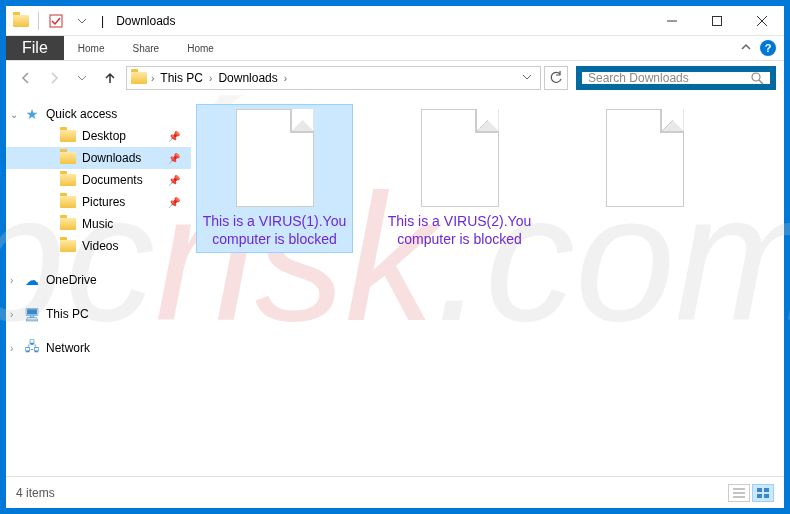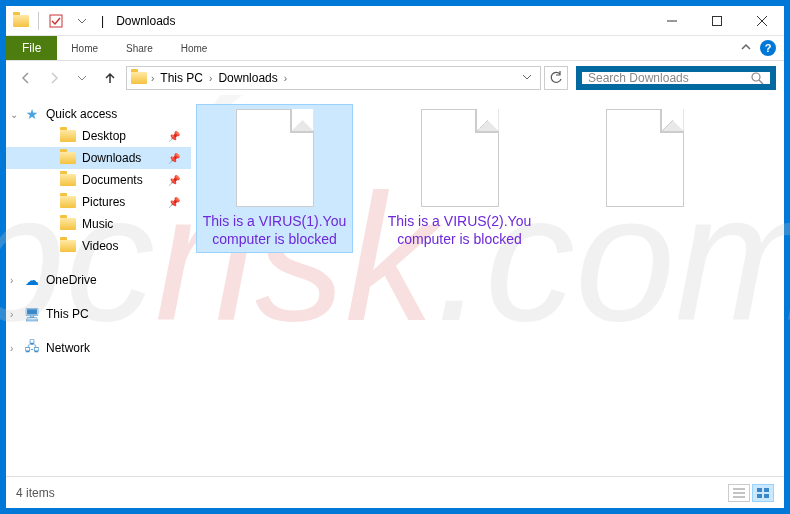--- a/index.html
+++ b/index.html
@@ -14,21 +14,21 @@
     .titlebar { height: 30px; display: flex; align-items: center; background: #fff; border-bottom: 1px solid #e5e5e5; position: relative; z-index: 2; }
     .titlebar-left { display: flex; align-items: center; padding-left: 4px; gap: 4px; }
     .qat-sep { width: 1px; height: 18px; background: #ccc; margin: 0 2px; }
     .qat-btn { width: 22px; height: 22px; display: flex; align-items: center; justify-content: center; }
     .title-text { font-size: 12px; color: #000; margin-left: 4px; }
     .window-controls { margin-left: auto; display: flex; }
     .win-btn { width: 45px; height: 30px; display: flex; align-items: center; justify-content: center; color: #333; }
 
     
     .ribbon-tabs { height: 25px; display: flex; align-items: stretch; background: #fff; border-bottom: 1px solid #e1e1e1; position: relative; z-index: 2; }
-    .file-tab { background: #4d7c0f; color: #fff; padding: 0 16px; font-size: 12px; display: flex; align-items: center; }
+    .file-tab { background: #404040; color: #fff; padding: 0 16px; font-size: 16px; display: flex; align-items: center; }
     .ribbon-tab { padding: 0 14px; font-size: 10px; display: flex; align-items: center; color: #444; }
     .ribbon-right { margin-left: auto; display: flex; align-items: center; padding-right: 8px; gap: 8px; }
     .help-icon { width: 16px; height: 16px; border-radius: 50%; background: #0078d7; color: #fff; font-size: 11px; display: flex; align-items: center; justify-content: center; font-weight: bold; }
 
     
     .address-row { height: 34px; display: flex; align-items: center; padding: 4px 8px; gap: 4px; position: relative; z-index: 2; background: #fff; }
     .nav-btn { width: 24px; height: 24px; display: flex; align-items: center; justify-content: center; color: #999; }
     .nav-btn.enabled { color: #333; }
     .address-bar { flex: 1; height: 24px; border: 1px solid #ccc; display: flex; align-items: center; padding: 0 4px; font-size: 12px; background: #fff; }
     .addr-seg { padding: 0 2px; }

